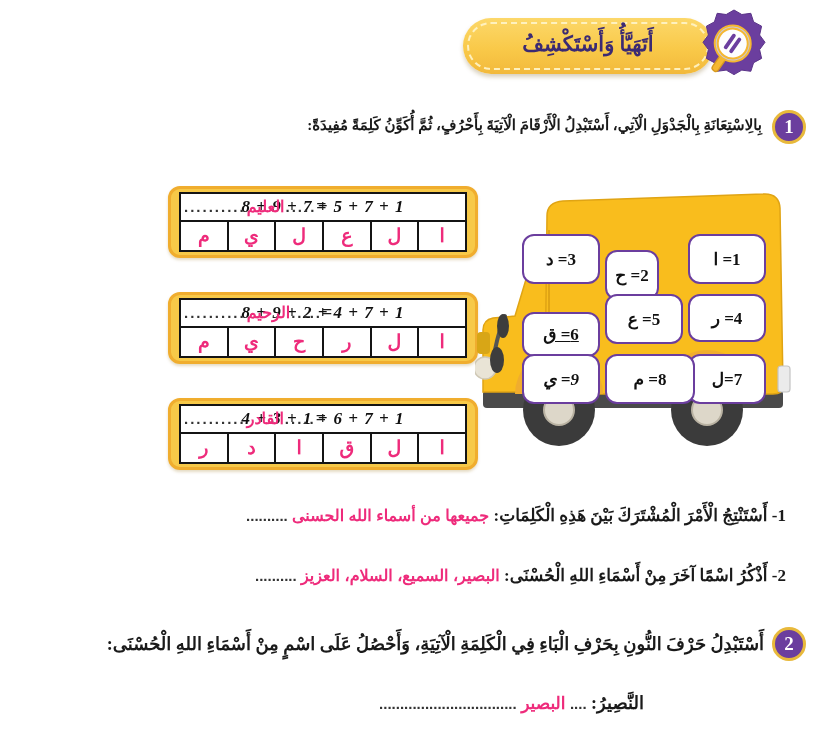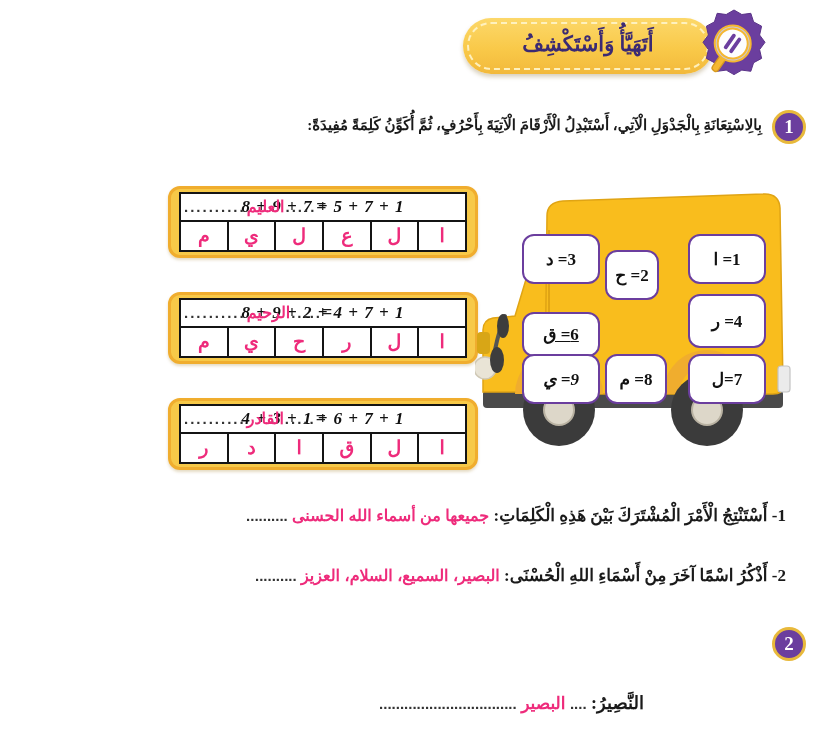--- a/index.html
+++ b/index.html
@@ -259,44 +259,46 @@
       <circle cx="84" cy="230" r="15" fill="#ddd7c9" stroke="#b9b2a2" stroke-width="2"></circle>
       <circle cx="232" cy="230" r="36" fill="#3b3b3b"></circle>
       <circle cx="232" cy="230" r="15" fill="#ddd7c9" stroke="#b9b2a2" stroke-width="2"></circle>
     </svg>
 
     <div class="bus-keys">
       <div class="keycell" style="left:213px;top:26px;width:78px;height:50px;">1= ا</div>
       <div class="keycell" style="left:130px;top:42px;width:54px;height:50px;">2= ح</div>
       <div class="keycell" style="left:47px;top:26px;width:78px;height:50px;">3= د</div>
 
-      <div class="keycell" style="left:213px;top:86px;width:78px;height:54px;">4= ر</div>
+      <div class="keycell" style="left:213px;top:86px;width:78px;height:48px;">4= ر</div>
+      <div class="keycell" style="left:130px;top:86px;width:78px;height:50px;">5= ع</div>
       <div class="keycell" style="left:47px;top:104px;width:78px;height:45px;text-decoration:underline;">6= ق</div>
 
       <div class="keycell" style="left:213px;top:146px;width:78px;height:50px;">7=ل</div>
-      <div class="keycell" style="left:130px;top:146px;width:62px;height:50px;">8= م</div>
+      <div class="keycell" style="left:130px;top:146px;width:90px;height:50px;">8= م</div>
       <div class="keycell" style="left:47px;top:146px;width:78px;height:50px;font-style:italic;">9= ي</div>
     </div>
   </div>
 
   <div class="subq" style="top:505px;right:28px;">
     <span class="num">1-</span>
     <span>أَسْتَنْتِجُ الْأَمْرَ الْمُشْتَرَكَ بَيْنَ هَذِهِ الْكَلِمَاتِ:</span>
     <span class="pinkans">جميعها من أسماء الله الحسنى</span>
     <span class="dotfill">..........</span>
   </div>
 
   <div class="subq" style="top:565px;right:28px;">
     <span class="num">2-</span>
     <span>أَذْكُرُ اسْمًا آخَرَ مِنْ أَسْمَاءِ اللهِ الْحُسْنَى:</span>
     <span class="pinkans">البصير، السميع، السلام، العزيز</span>
     <span class="dotfill">..........</span>
   </div>
 
   <div class="qbadge" style="top:627px;right:8px;">2</div>
+  <div class="qtext" style="top:633px;right:50px;font-size:18px;">أَسْتَبْدِلُ حَرْفَ النُّونِ بِحَرْفِ الْبَاءِ فِي الْكَلِمَةِ الْآتِيَةِ، وَأَحْصُلُ عَلَى اسْمٍ مِنْ أَسْمَاءِ اللهِ الْحُسْنَى:</div>
 
   <div class="finalline" style="top:692px;right:170px;margin-left:48px;">
     <span>النَّصِيرُ:</span>
     <span class="dotfill">....</span>
     <span class="pinkans">البصير</span>
     <span class="dotfill">.................................</span>
   </div>
 
 </div>
 

